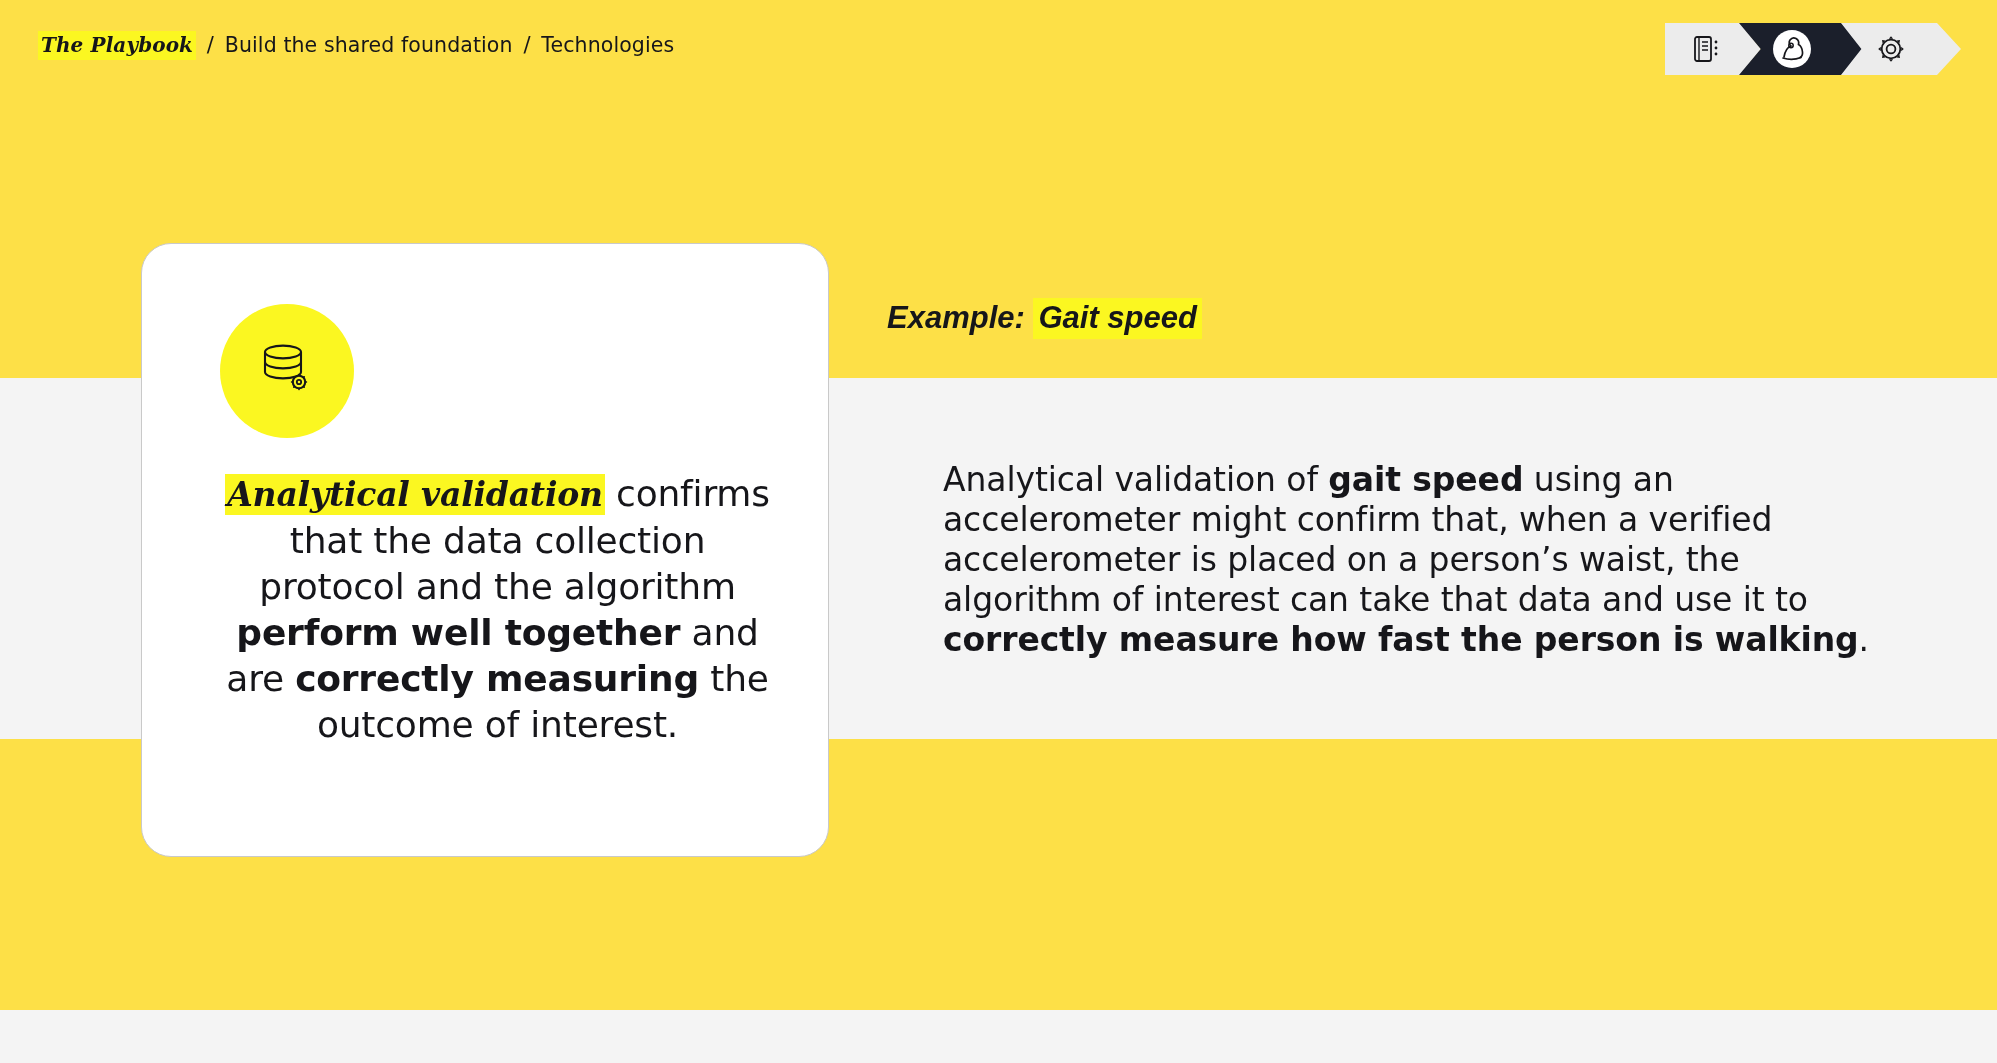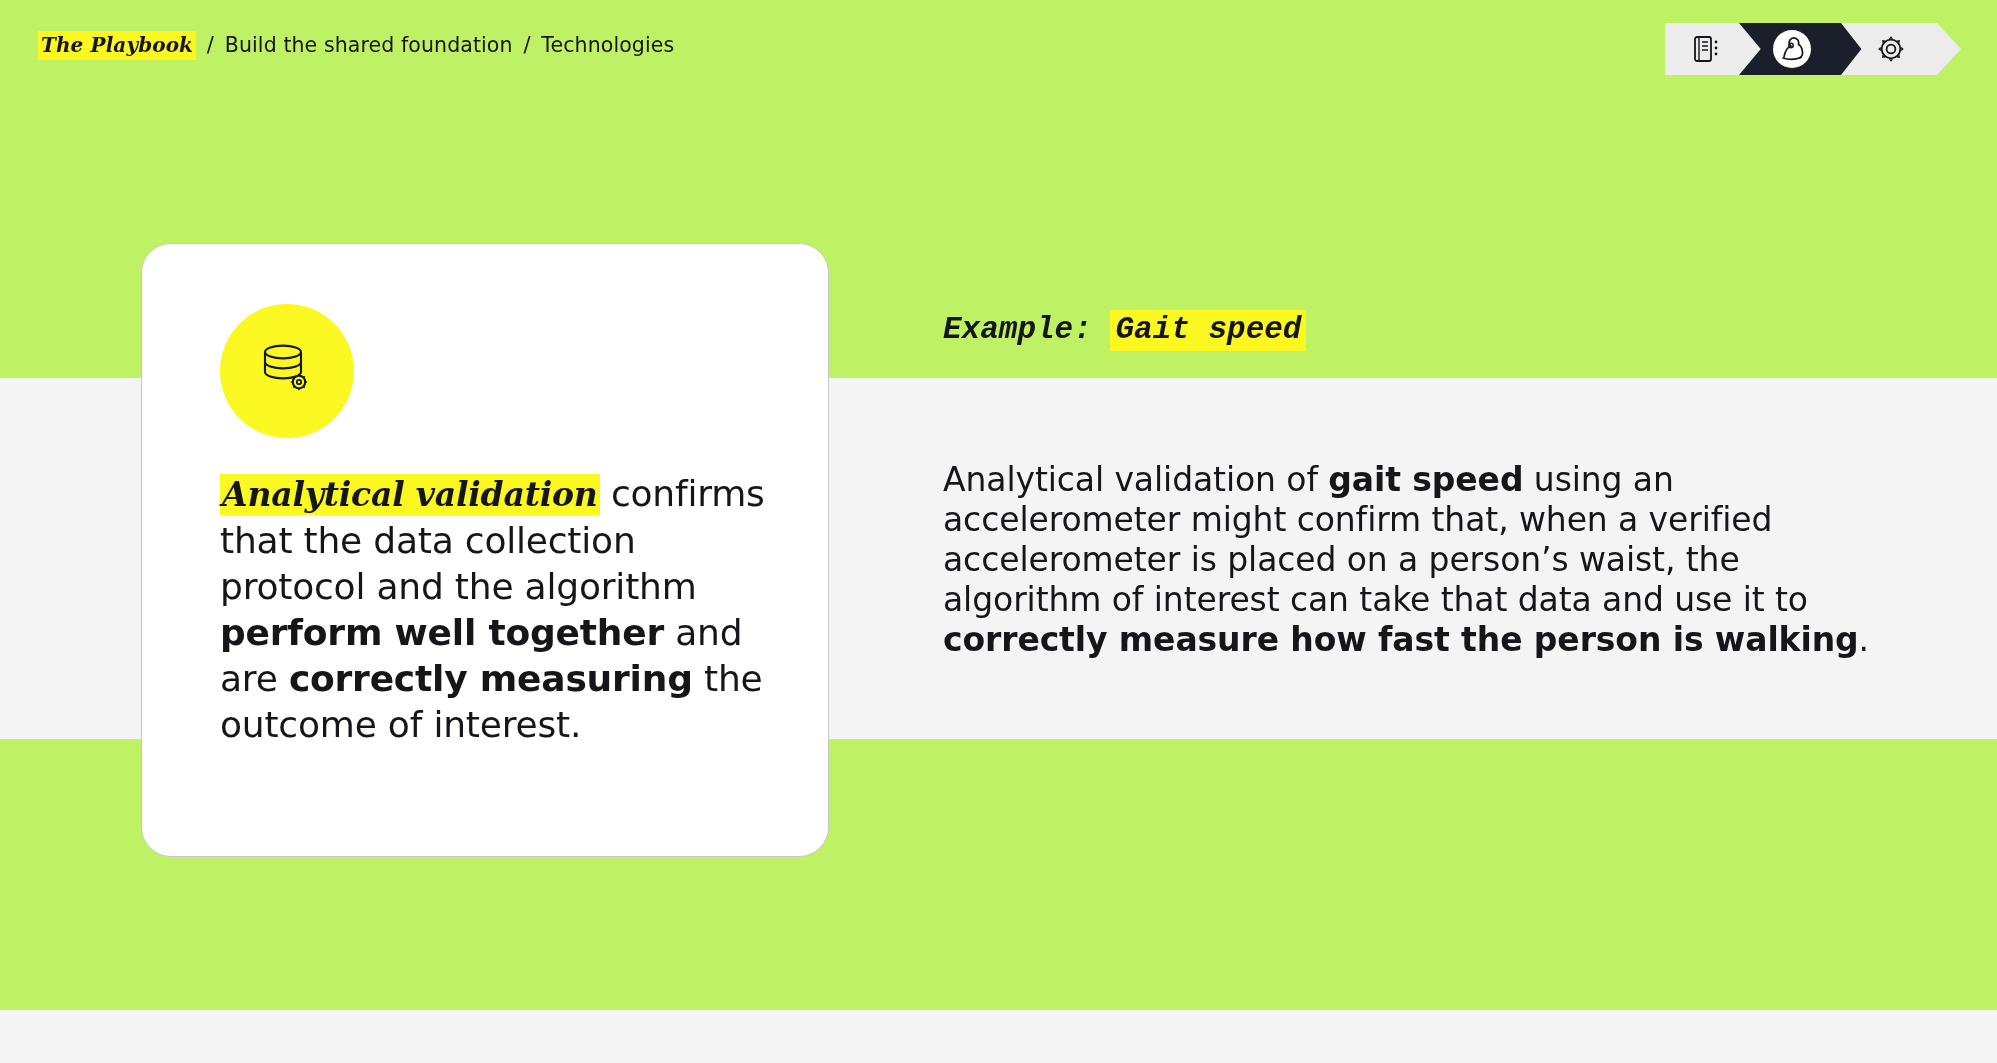--- a/index.html
+++ b/index.html
@@ -10,21 +10,21 @@
     height: 1063px;
     background: #ffffff;
     font-family: "DejaVu Sans", sans-serif;
     overflow: hidden;
   }
 
   .page {
     position: relative;
     width: 1997px;
     height: 1063px;
-    background: #bef264;
+    background: #fde047;
   }
 
   
   .band {
     position: absolute;
     left: 0;
     width: 100%;
     background: #f4f4f4;
   }
   .band-main { top: 378px; height: 361px; }
@@ -95,20 +95,21 @@
   .card {
     position: absolute;
     left: 141px;
     top: 243px;
     width: 688px;
     height: 614px;
     background: #ffffff;
     border: 1px solid #c9c9c9;
     border-radius: 30px;
     z-index: 4;
+    text-align: center;
   }
   .card-icon {
     position: absolute;
     left: 78px;
     top: 60px;
     width: 134px;
     height: 134px;
     border-radius: 50%;
     background: #fbf721;
     display: flex;
@@ -131,30 +132,29 @@
     font-weight: 700;
     background: #fbf721;
     font-size: 33px;
     padding: 1px 2px;
   }
   .b { font-weight: 700; }
 
   
   .example-head {
     position: absolute;
-    left: 943px;
+    left: 887px;
     top: 300px;
-    font-family: Liberation Mono, monospace;
+    font-family: Liberation Sans, sans-serif;
     font-style: italic;
     font-weight: 700;
     font-size: 31px;
     color: #16161a;
     z-index: 5;
     white-space: nowrap;
-    margin-top: 12px;
   }
   .example-head .hl {
     background: #fbf721;
     padding: 2px 5px 4px 5px;
   }
 
   .example-body {
     position: absolute;
     left: 943px;
     top: 460px;

